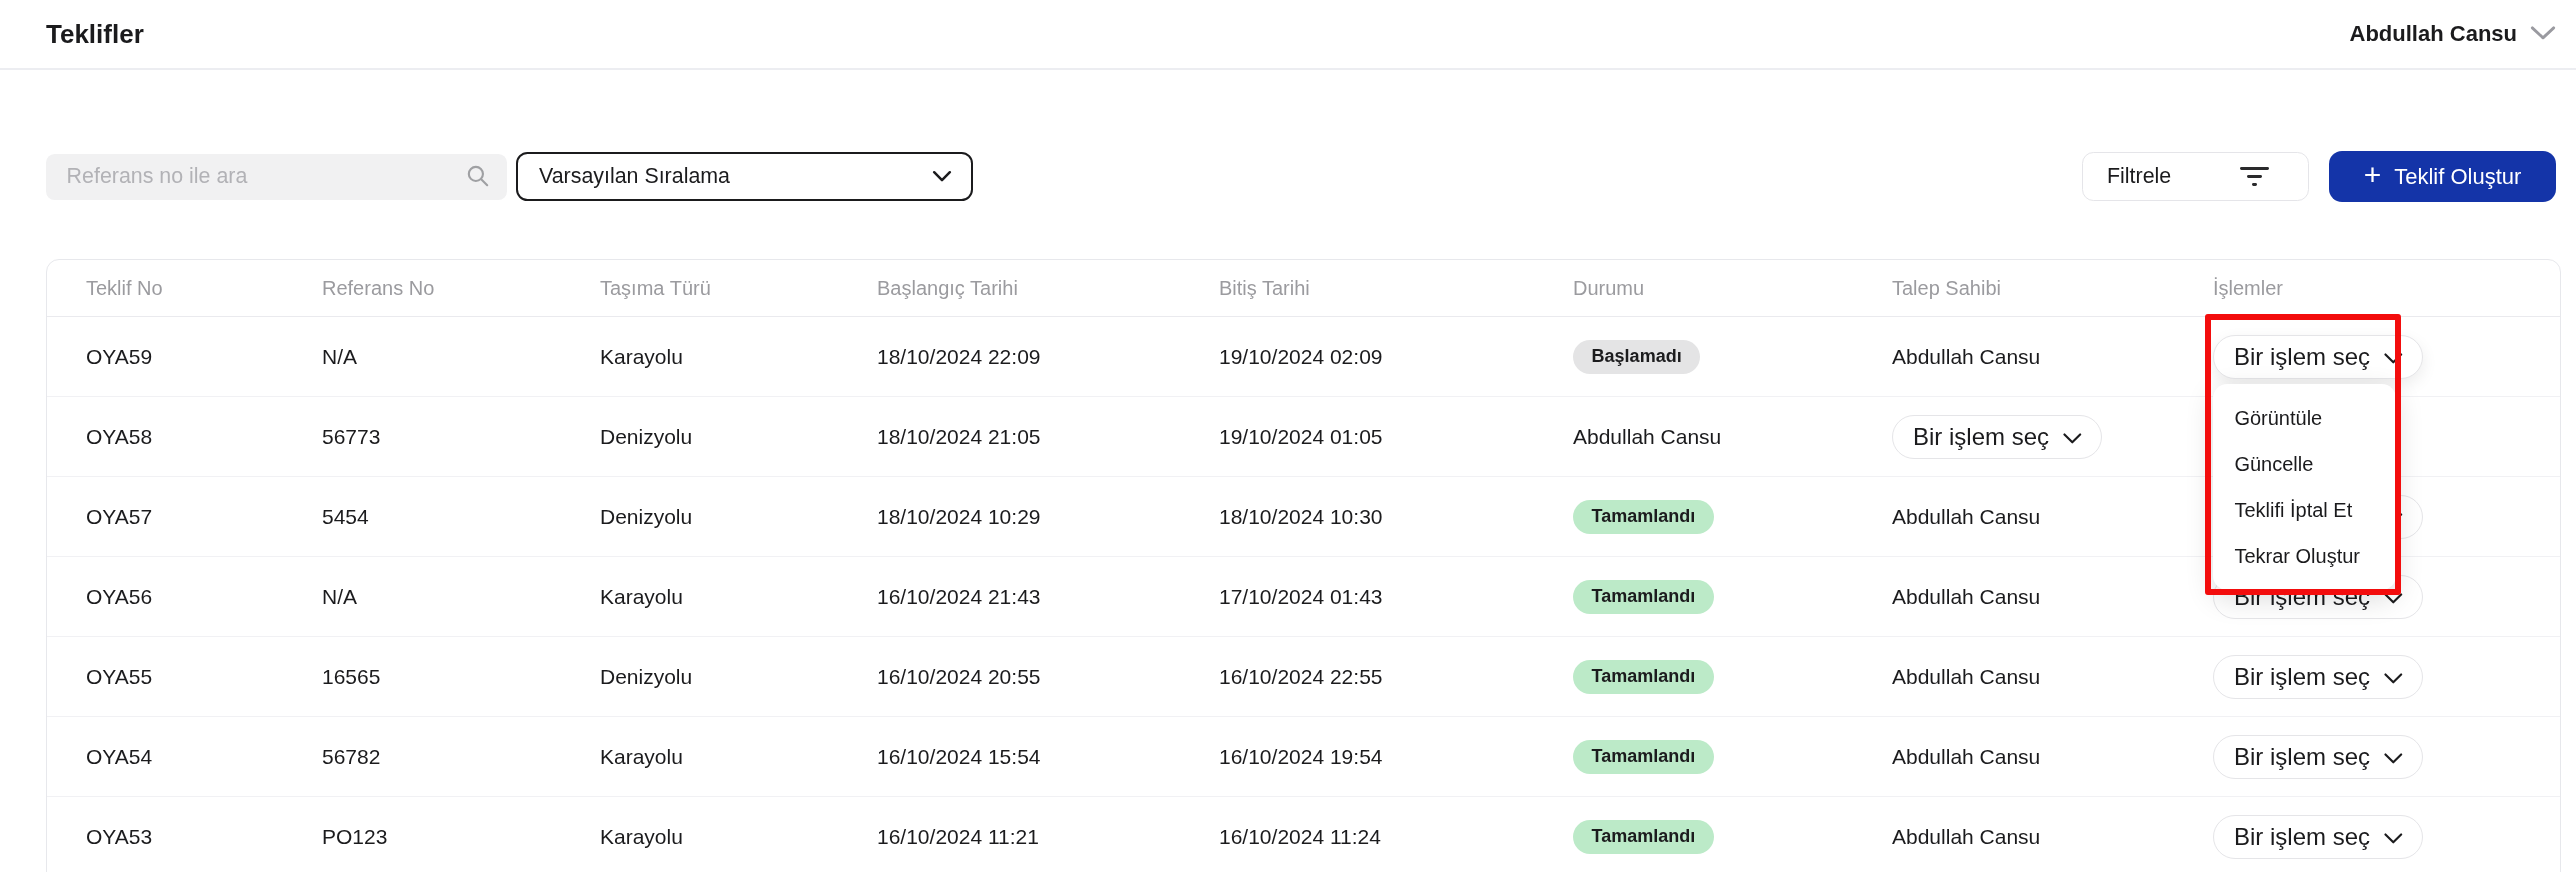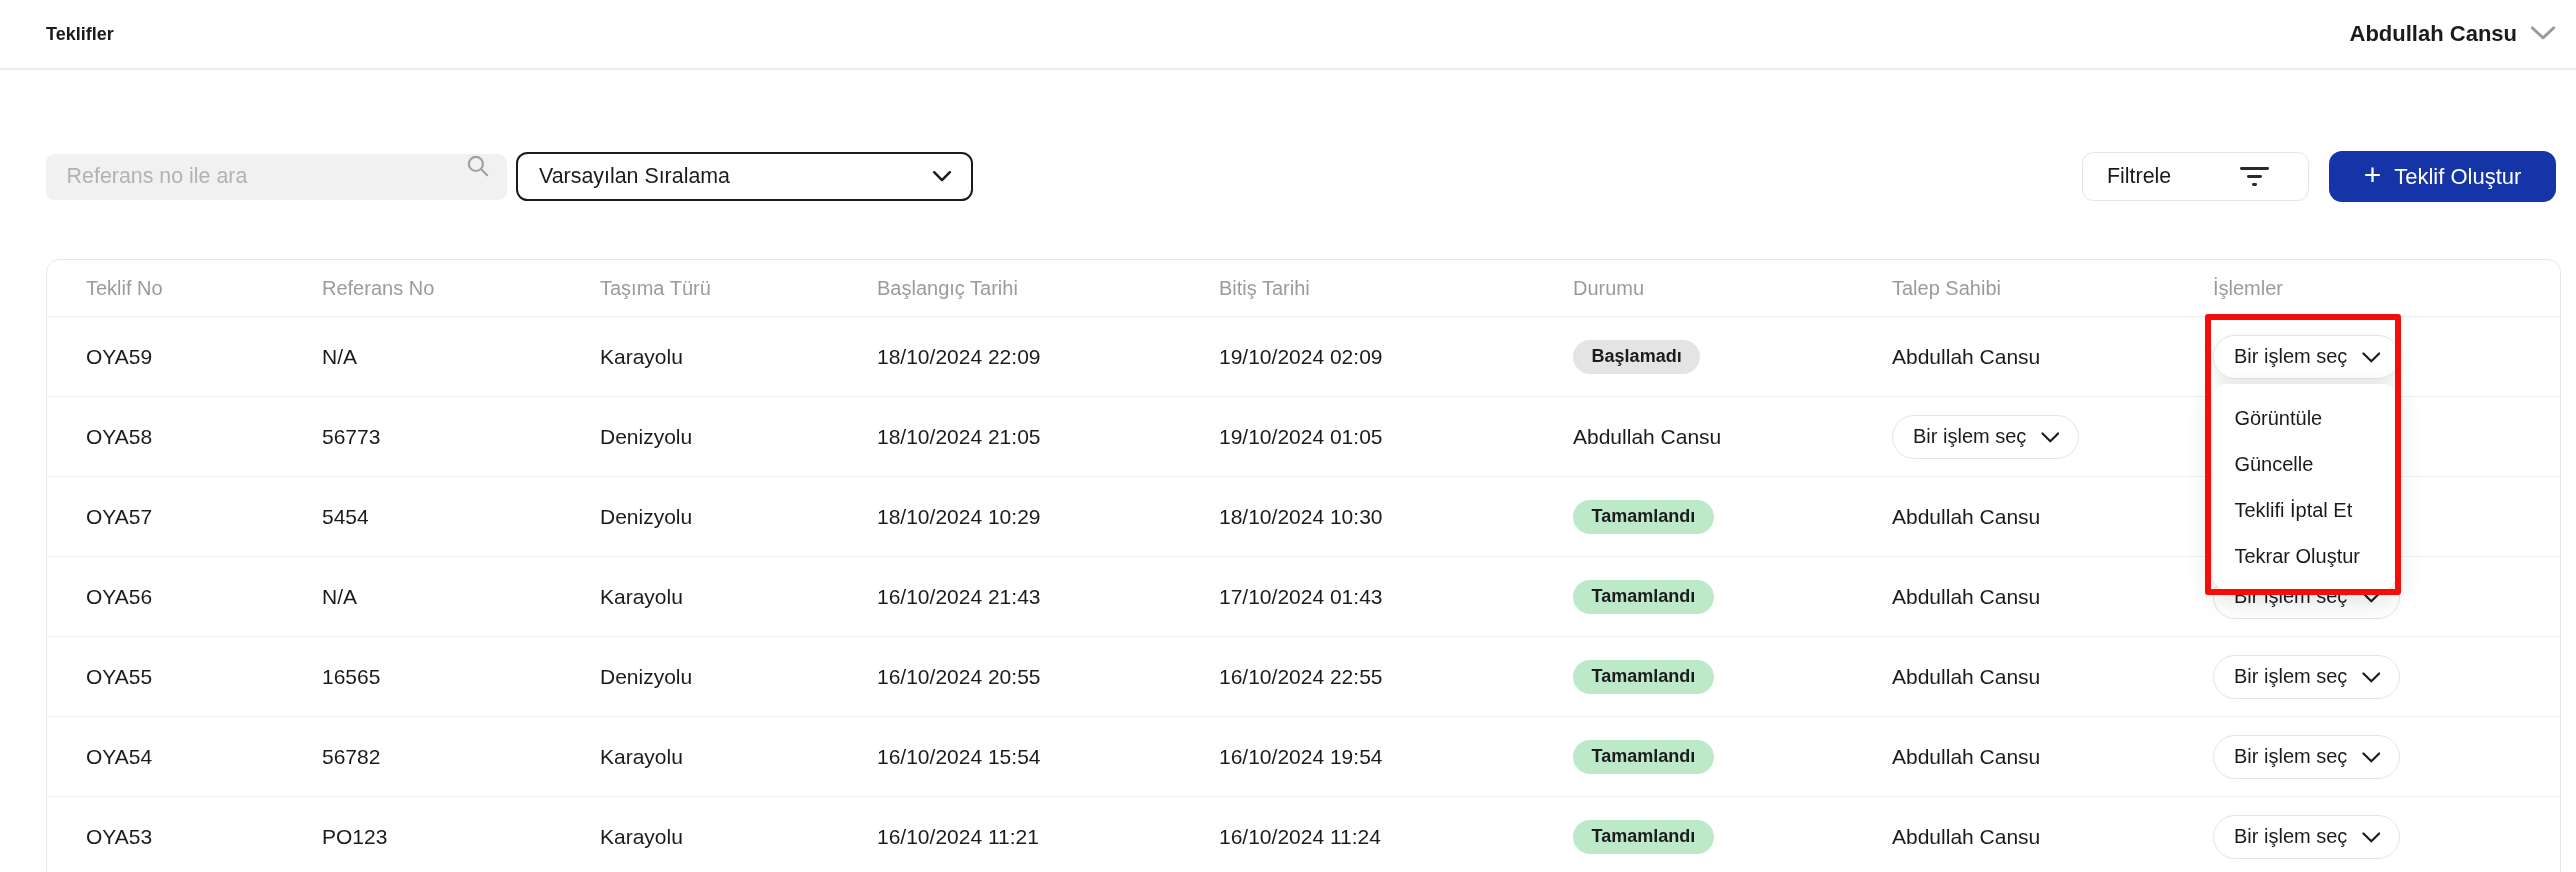--- a/index.html
+++ b/index.html
@@ -12,32 +12,32 @@
     font-family:"Liberation Sans","DejaVu Sans",sans-serif;
     color:#1b1b1d;
   }
   
   .topbar{
     position:absolute;left:0;top:0;width:2576px;height:70px;
     display:flex;align-items:center;justify-content:space-between;
     padding:0 20px 0 46px;box-sizing:border-box;
     border-bottom:2.1px solid #ECEDF1;background:#fff;
   }
-  .page-title{font-size:18px;font-weight:700;color:#1b1b1d;}
+  .page-title{font-size:26px;font-weight:700;color:#1b1b1d;}
   .user-menu{display:flex;align-items:center;gap:13px;cursor:pointer;}
   .user-name{font-size:22px;font-weight:700;color:#1b1b1d;}
   .chev{display:inline-block;}
   
   .controls{
     position:absolute;left:46px;top:151px;width:2510px;height:51px;
     display:flex;align-items:center;
   }
   .search-box{
     width:461px;height:46px;background:#F1F1F2;border-radius:8.6px;
-    display:flex;box-sizing:border-box;padding:0 17px 0 18.6px;
+    display:flex;align-items:center;box-sizing:border-box;padding:0 17px 0 18.6px;
   }
   .search-box input{
     flex:1;border:none;background:transparent;outline:none;
     font-family:inherit;font-size:21.4px;color:#1b1b1d;
   }
   .search-box input::placeholder{color:#B2B2B6;}
   .sort-select{
     margin-left:8.6px;width:457px;height:49px;background:#fff;
     border:2.1px solid #1b1b1d;border-radius:11.4px;box-sizing:border-box;
     display:flex;align-items:center;justify-content:space-between;
@@ -81,21 +81,21 @@
     height:34px;padding:0 18.6px;border-radius:17px;
     font-size:18px;font-weight:700;color:#1c1c1e;white-space:nowrap;
   }
   .badge--gray{background:#E4E4E5;}
   .badge--yellow{background:#FCF4D0;}
   .badge--green{background:#BCEAC8;}
   .action-btn{
     display:inline-flex;align-items:center;gap:14.3px;
     height:44px;padding:0 18.6px 0 20px;background:#fff;
     border:1.4px solid #E5E5E8;border-radius:22px;box-sizing:border-box;
-    font-family:inherit;font-size:20px;color:#1b1b1d;cursor:pointer;white-space:nowrap;
+    font-family:inherit;font-size:24px;color:#1b1b1d;cursor:pointer;white-space:nowrap;
   }
   .is-open .action-btn{box-shadow:0 5.7px 15.7px rgba(0,0,0,0.08);}
   
   .action-menu{
     position:absolute;left:2213px;top:384px;width:183px;
     background:#fff;border-radius:14.3px;padding:11px 0;box-sizing:border-box;
     box-shadow:0 8.6px 28.6px rgba(0,0,0,0.14);z-index:50;
   }
   .menu-item{
     height:46px;display:flex;align-items:center;padding-left:21.4px;

